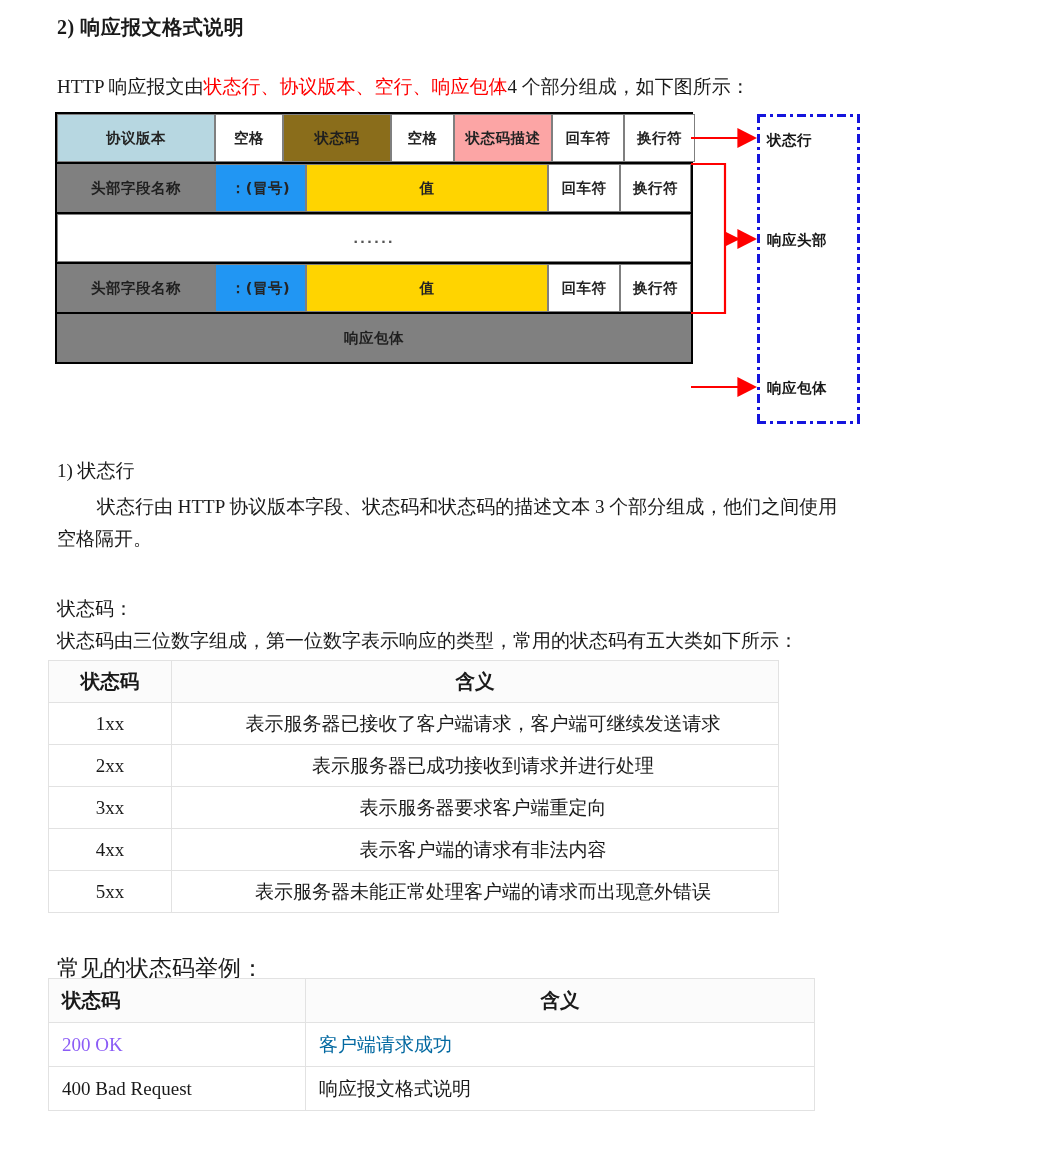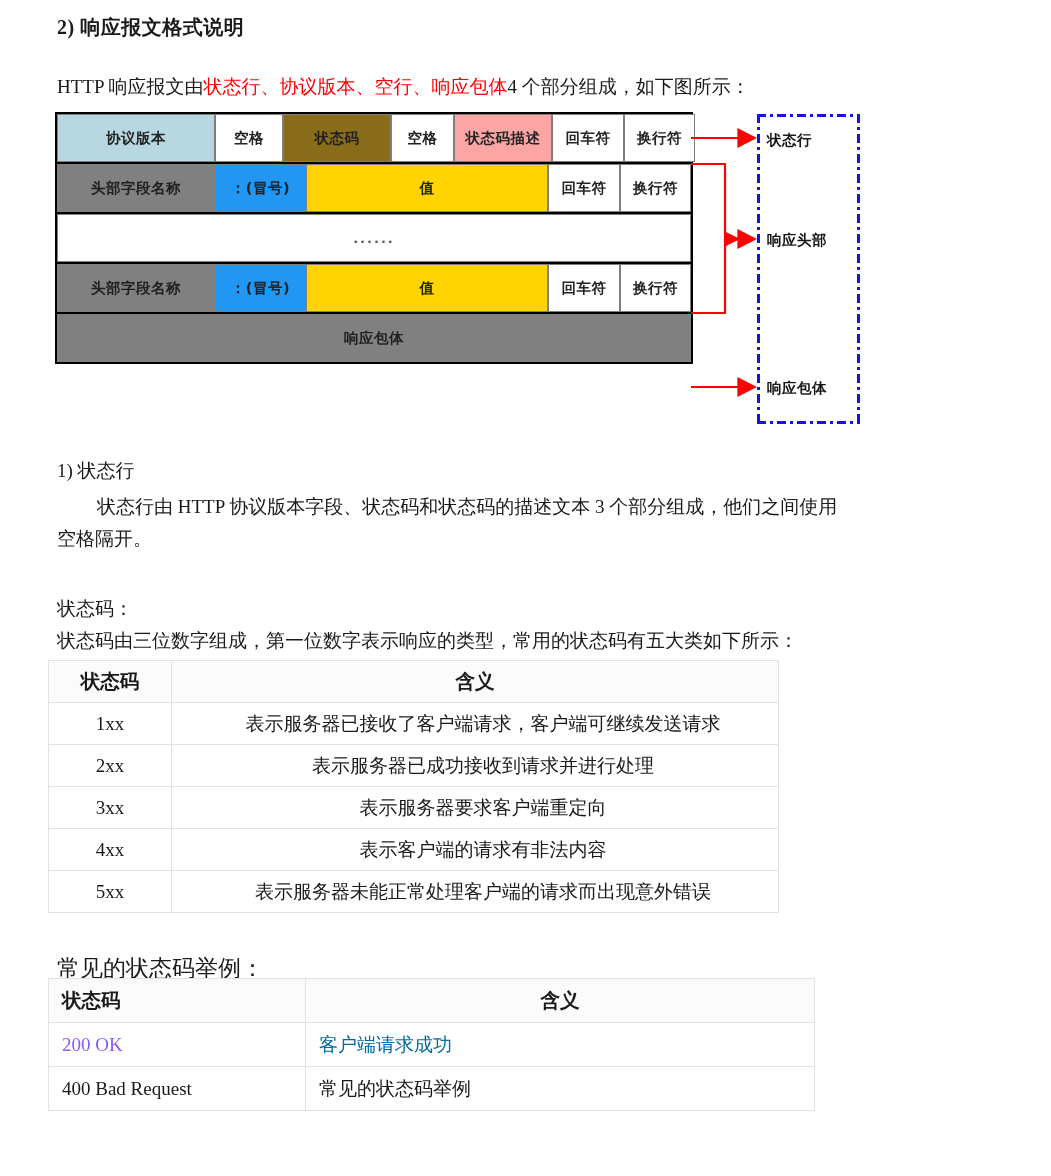--- a/index.html
+++ b/index.html
@@ -257,18 +257,18 @@
         <th class="hcell c-mean">含义</th>
       </tr>
     </thead>
     <tbody id="t2-body">
         <tr>
           <td class="c-code" style="color: #8b5cf6;">200 OK</td>
           <td class="c-mean" style="color: #0369a1;">客户端请求成功</td>
         </tr>
         <tr>
           <td class="c-code" style="color: rgb(26, 26, 26);">400 Bad Request</td>
-          <td class="c-mean" style="color: rgb(26, 26, 26);">常见的状态码举例</td>
+          <td class="c-mean" style="color: rgb(26, 26, 26);">响应报文格式说明</td>
         </tr>
       </tbody>
   </table>
 
 </div>
 
 </body></html>

